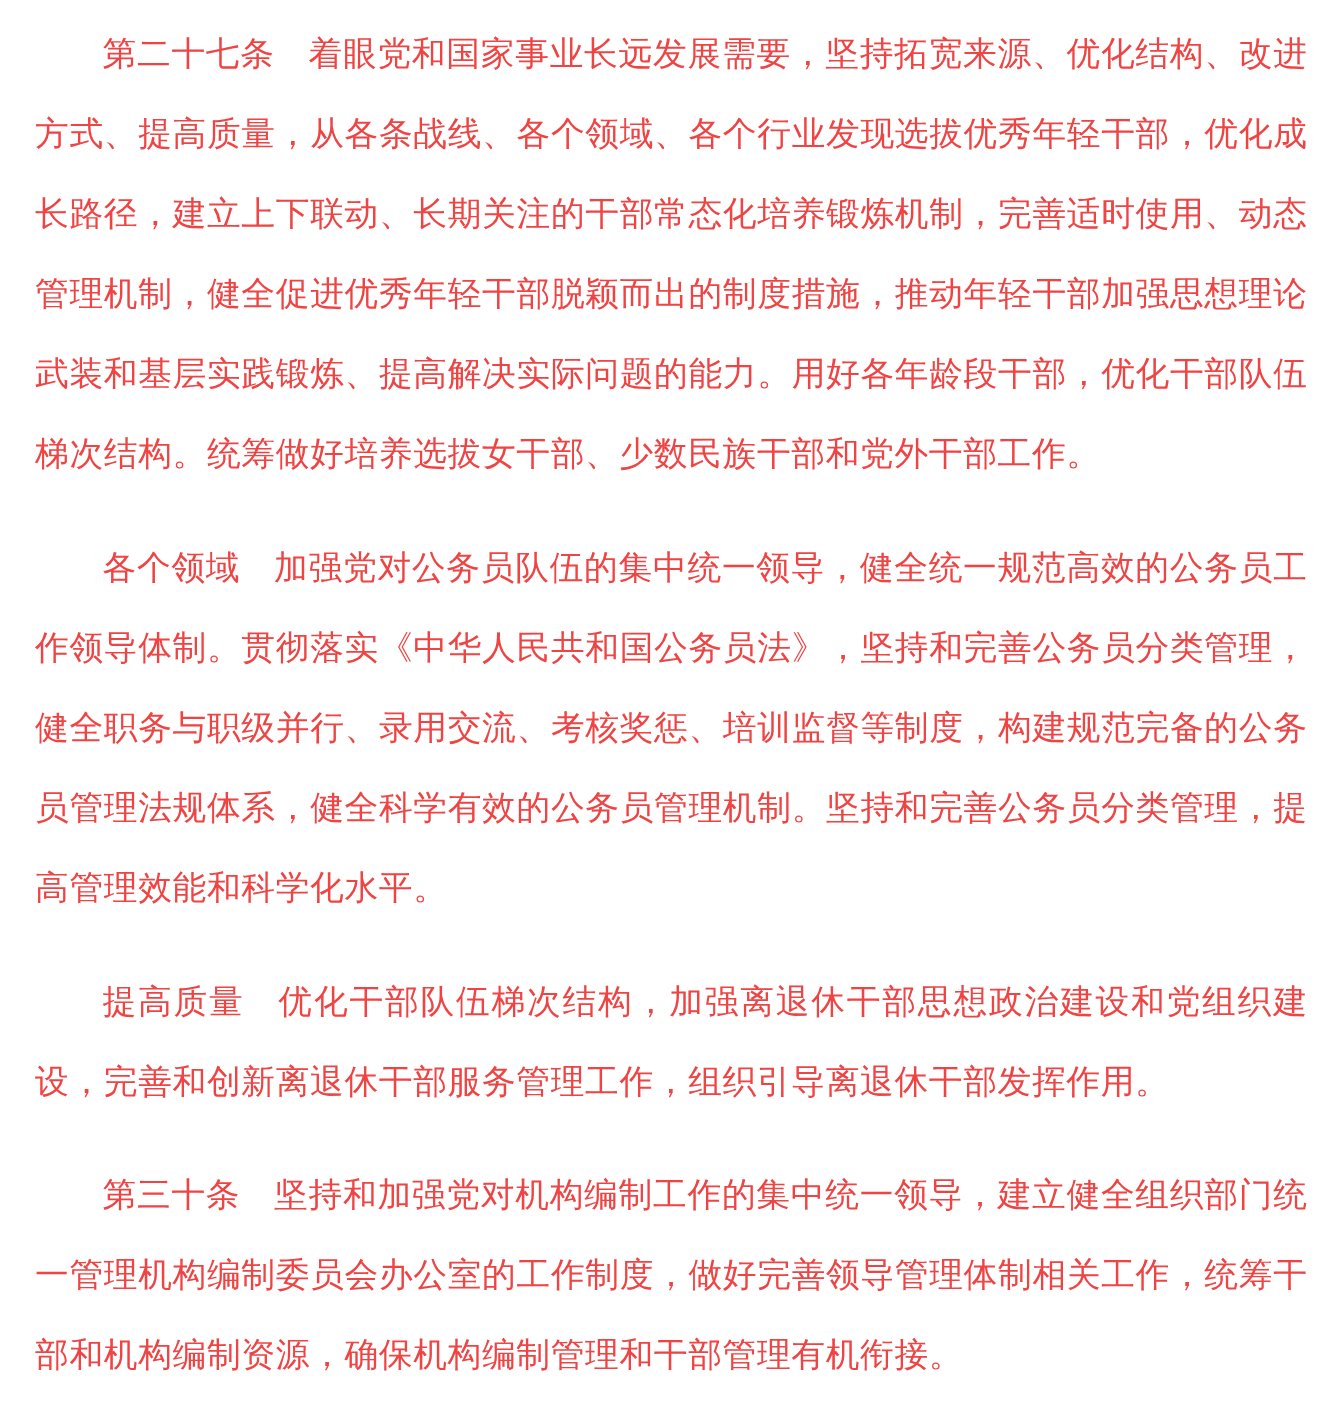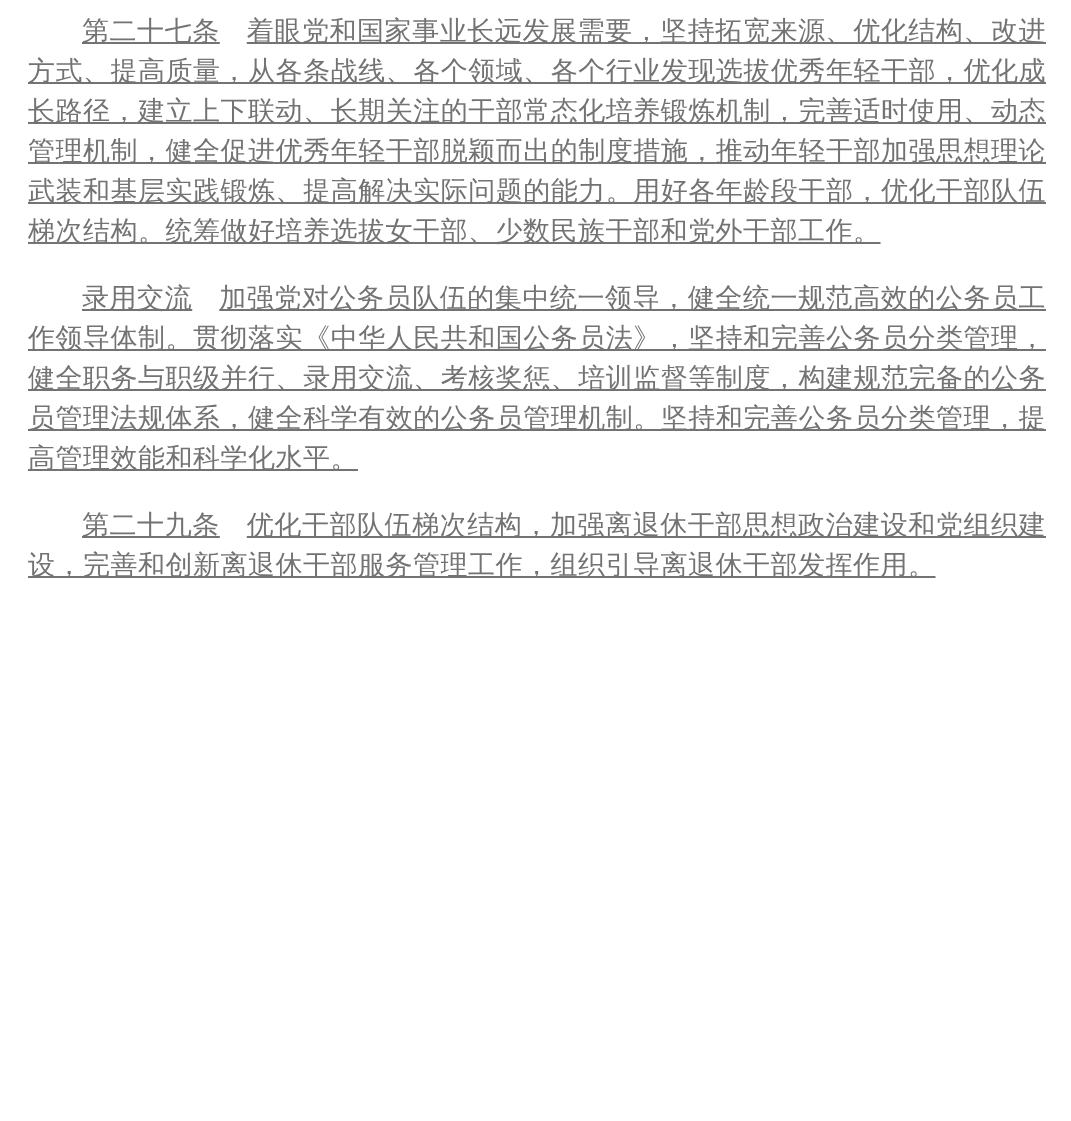--- a/index.html
+++ b/index.html
@@ -15,41 +15,41 @@
   }
   .doc {
     box-sizing: border-box;
     width: 1071px;
     padding: 11px 25px 0 28px;
   }
   p.article {
     width: 1018px;
     margin: 0 0 27px 0;
     font-size: 27px;
-    line-height: 40px;
+    line-height: 64px;
     letter-spacing: 0.5px;
-    color: #737373;
+    color: #ef4444;
     text-align: justify;
     text-justify: inter-ideograph;
     text-indent: 2em;
     word-break: break-all;
-    text-decoration: underline;
   }
   p.article:last-child {
     margin-bottom: 0;
   }
   .article-num {
     margin-right: 1em;
   }
 </style>
 </head>
 <body>
 
 <div class="doc">
 
   <p class="article"><span class="article-num">第二十七条</span><span>着眼党和国家事业长远发展需要，坚持拓宽来源、优化结构、改进方式、提高质量，从各条战线、各个领域、各个行业发现选拔优秀年轻干部，优化成长路径，建立上下联动、长期关注的干部常态化培养锻炼机制，完善适时使用、动态管理机制，健全促进优秀年轻干部脱颖而出的制度措施，推动年轻干部加强思想理论武装和基层实践锻炼、提高解决实际问题的能力。用好各年龄段干部，优化干部队伍梯次结构。统筹做好培养选拔女干部、少数民族干部和党外干部工作。</span></p>
 
-  <p class="article"><span class="article-num">录用交流</span><span>加强党对公务员队伍的集中统一领导，健全统一规范高效的公务员工作领导体制。贯彻落实《中华人民共和国公务员法》，坚持和完善公务员分类管理，健全职务与职级并行、录用交流、考核奖惩、培训监督等制度，构建规范完备的公务员管理法规体系，健全科学有效的公务员管理机制。坚持和完善公务员分类管理，提高管理效能和科学化水平。</span></p>
+  <p class="article"><span class="article-num">各个领域</span><span>加强党对公务员队伍的集中统一领导，健全统一规范高效的公务员工作领导体制。贯彻落实《中华人民共和国公务员法》，坚持和完善公务员分类管理，健全职务与职级并行、录用交流、考核奖惩、培训监督等制度，构建规范完备的公务员管理法规体系，健全科学有效的公务员管理机制。坚持和完善公务员分类管理，提高管理效能和科学化水平。</span></p>
 
-  <p class="article"><span class="article-num">第二十九条</span><span>优化干部队伍梯次结构，加强离退休干部思想政治建设和党组织建设，完善和创新离退休干部服务管理工作，组织引导离退休干部发挥作用。</span></p>
+  <p class="article"><span class="article-num">提高质量</span><span>优化干部队伍梯次结构，加强离退休干部思想政治建设和党组织建设，完善和创新离退休干部服务管理工作，组织引导离退休干部发挥作用。</span></p>
 
+  <p class="article"><span class="article-num">第三十条</span><span>坚持和加强党对机构编制工作的集中统一领导，建立健全组织部门统一管理机构编制委员会办公室的工作制度，做好完善领导管理体制相关工作，统筹干部和机构编制资源，确保机构编制管理和干部管理有机衔接。</span></p>
 
 </div>
 
 </body></html>

